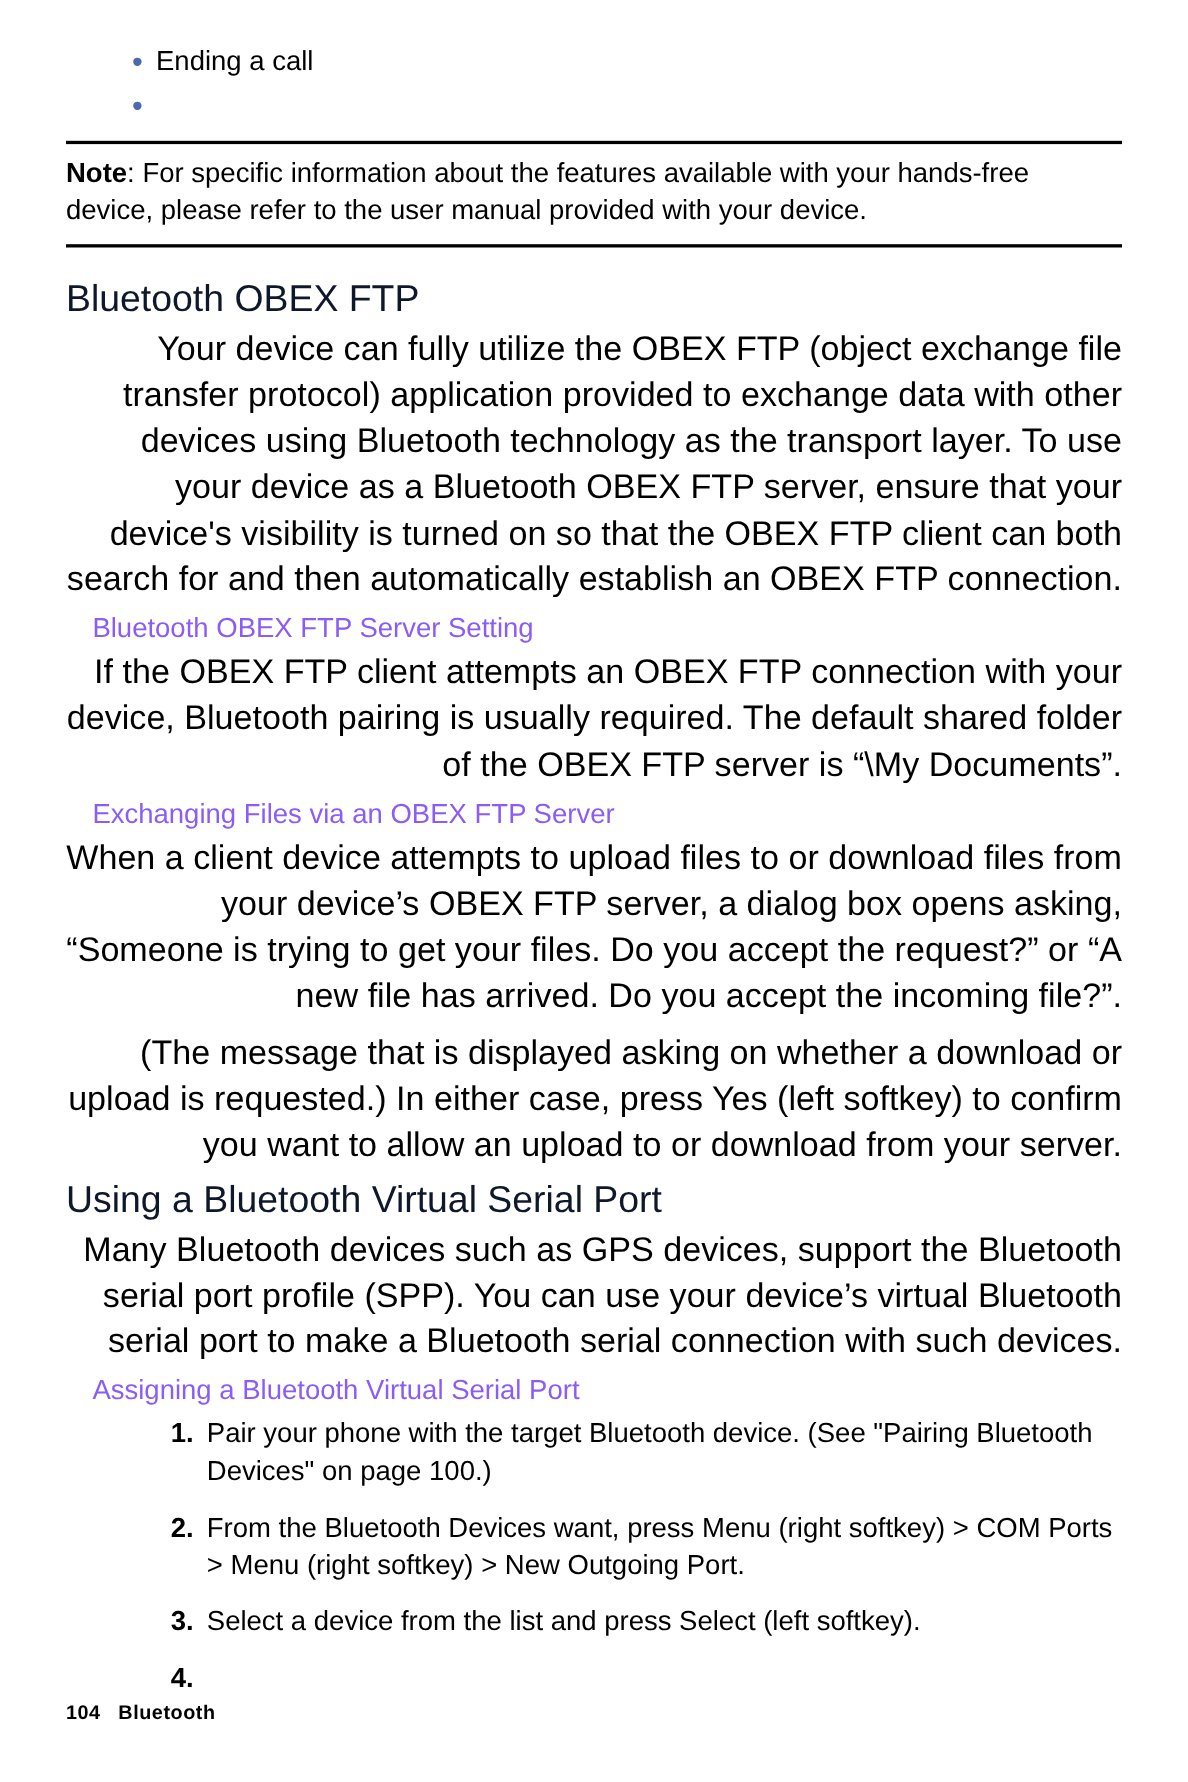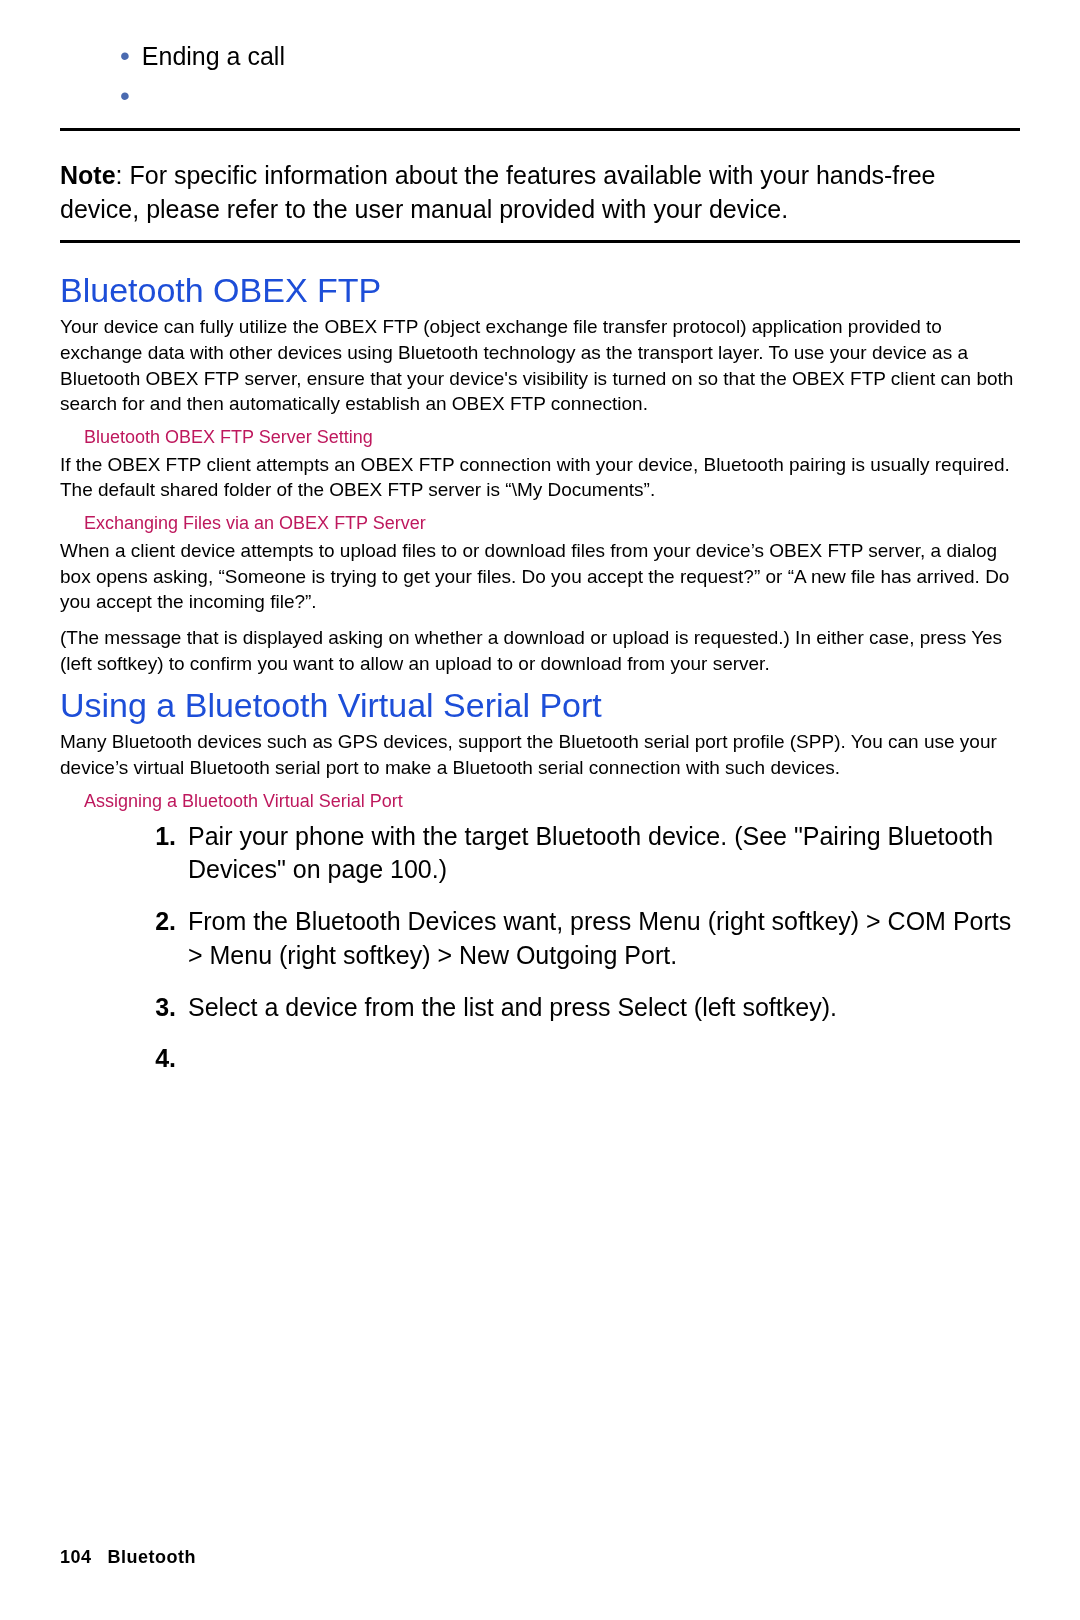--- a/index.html
+++ b/index.html
@@ -27,41 +27,42 @@
       color: #4a6ab0;
       font-size: 28px;
       margin-right: 12px;
       line-height: 1;
       position: relative;
       top: 2px;
     }
     .note-block {
       border-top: 3px solid #000;
       border-bottom: 3px solid #000;
-      padding: 28px 0 14px 0;
+      padding: 10px 0 14px 0;
       margin-bottom: 28px;
       font-size: 25px;
       line-height: 1.35;
     }
     .note-label { font-weight: bold; }
     .section-heading {
-      color: #1d4ed8;
+      color: #0f172a;
       font-size: 34px;
       font-weight: normal;
       margin-bottom: 4px;
       margin-top: 6px;
     }
     .body-text {
-      font-size: 19px;
+      font-size: 31px;
       line-height: 1.35;
       margin-bottom: 10px;
+      text-align: right;
     }
     .sub-heading {
-      color: #be185d;
-      font-size: 18px;
+      color: #8b5cf6;
+      font-size: 25px;
       font-weight: normal;
       margin-left: 24px;
       margin-top: 8px;
       margin-bottom: 4px;
     }
     .numbered-list {
       margin-left: 80px;
       margin-top: 8px;
     }
     .numbered-item {

